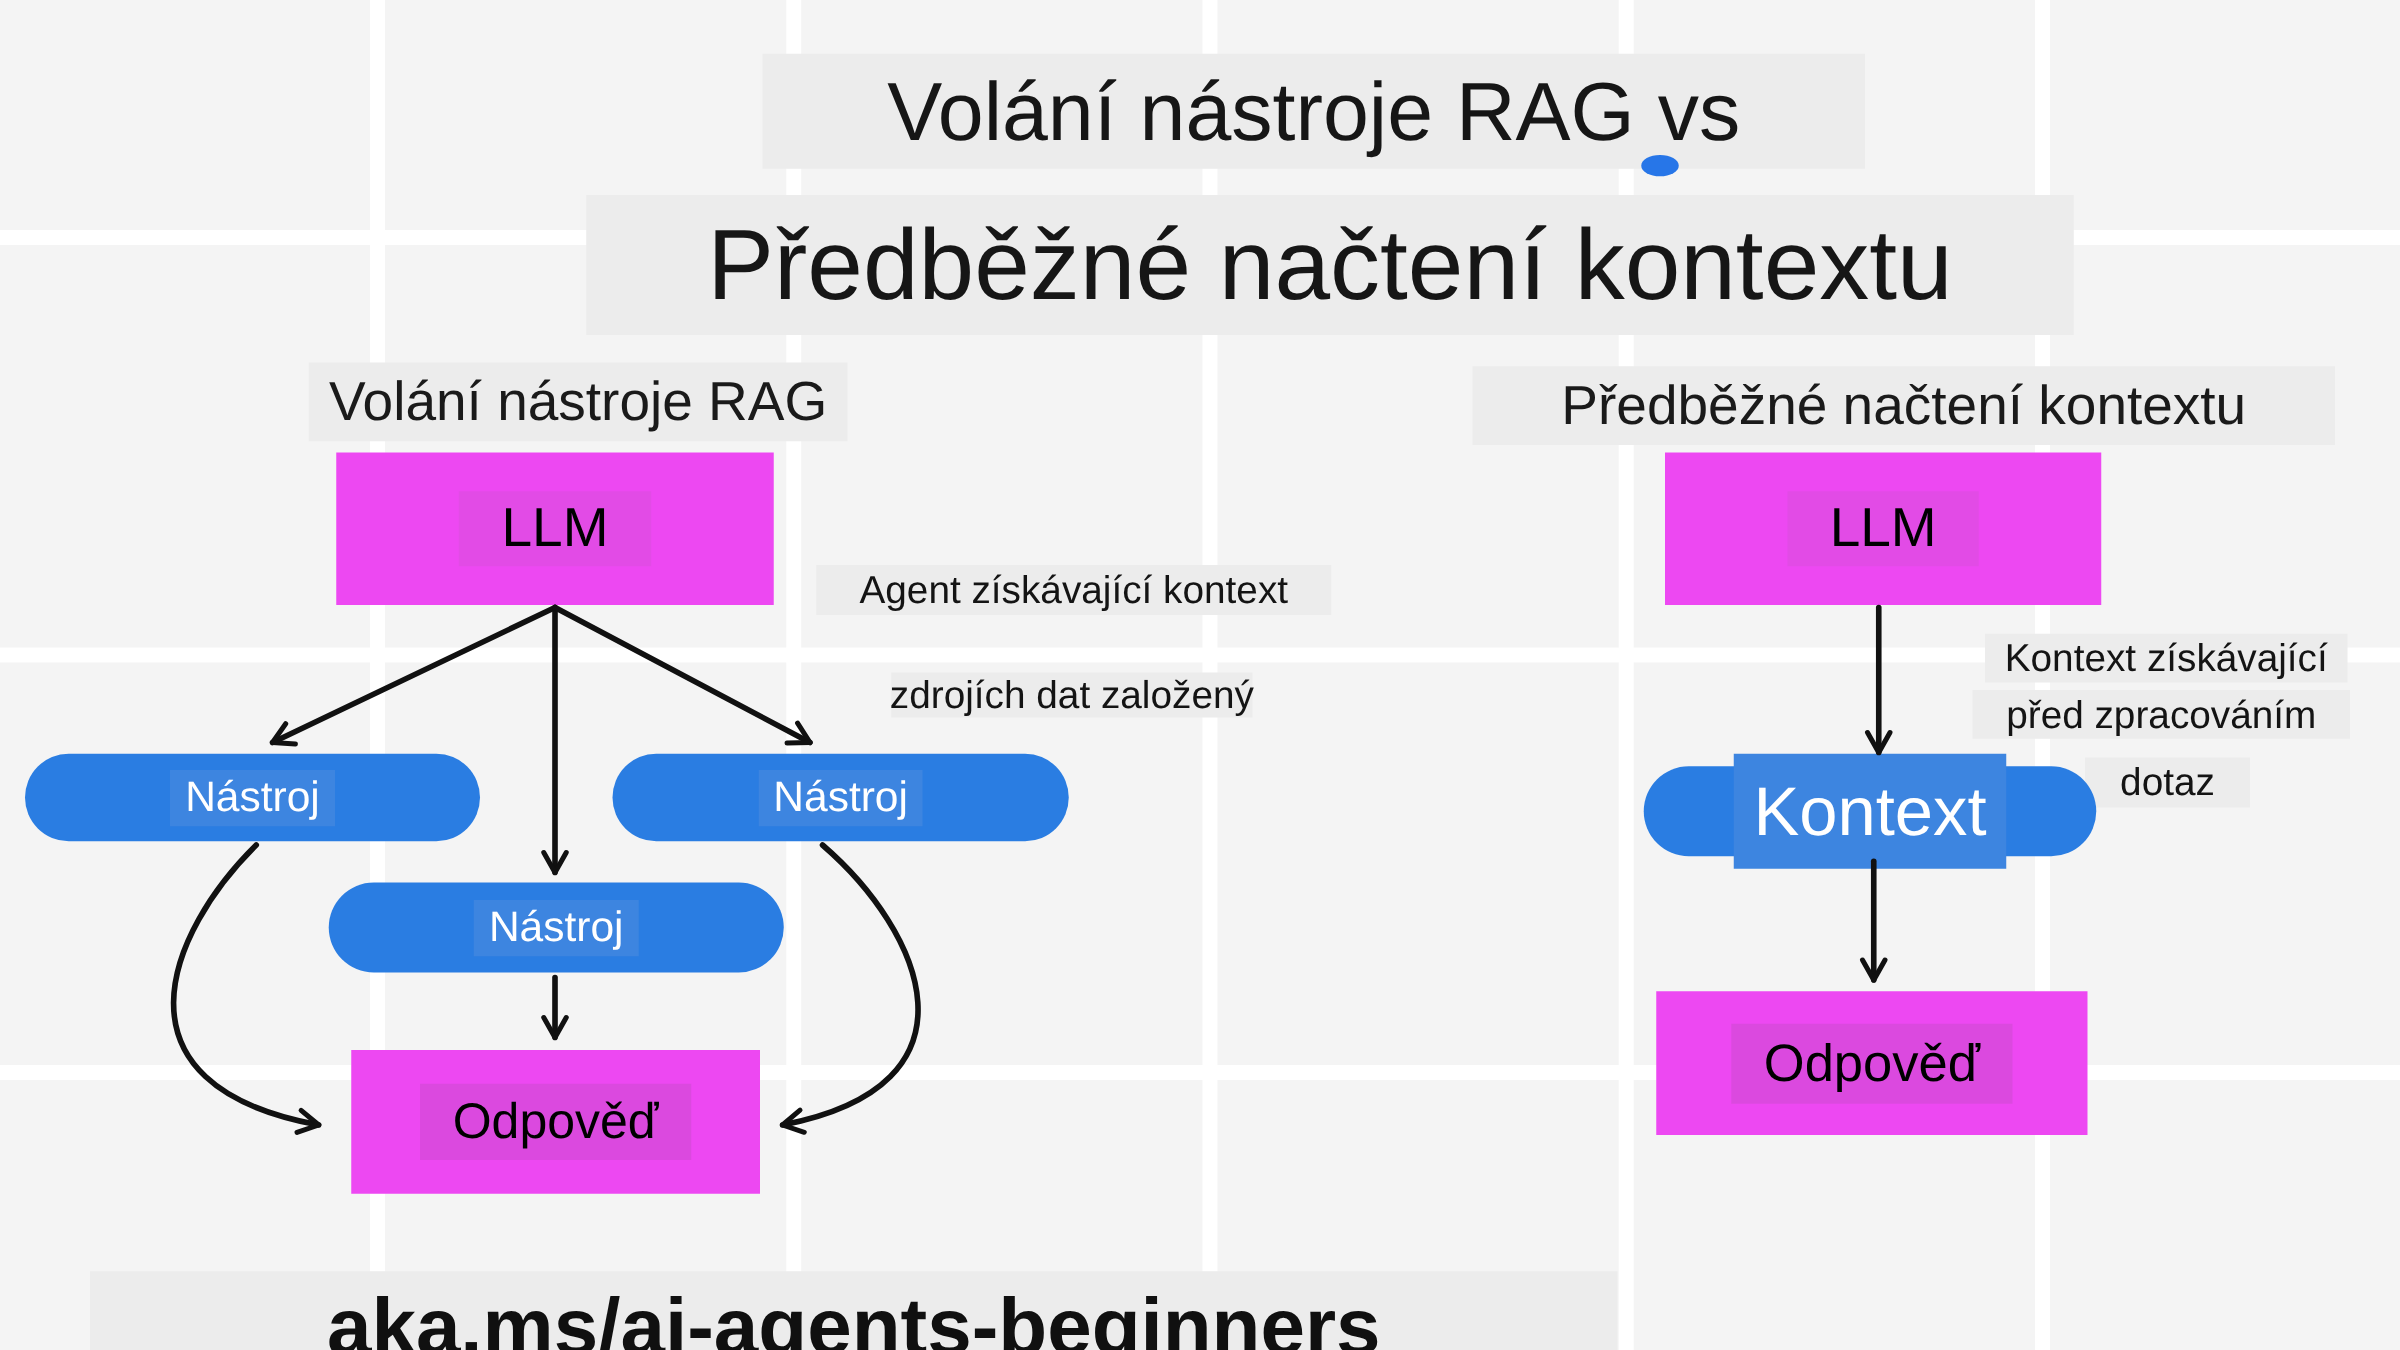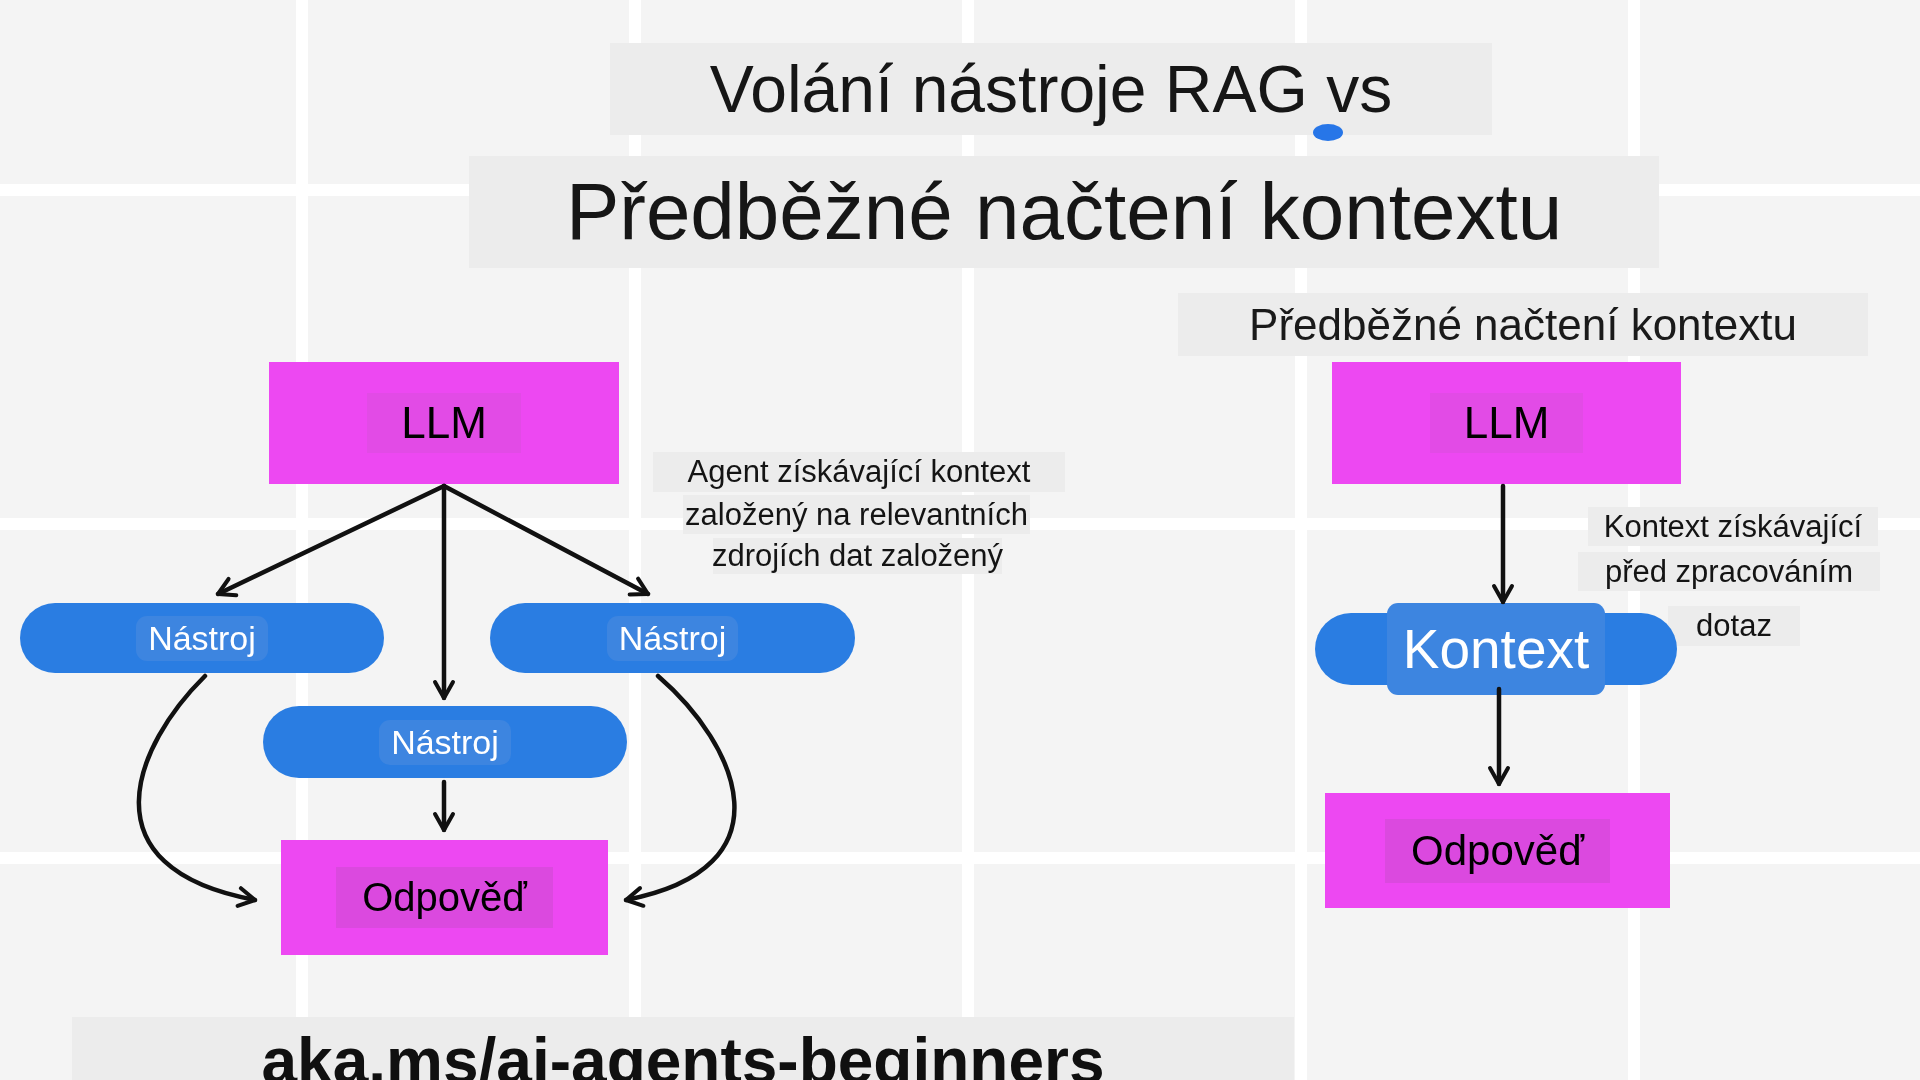--- a/index.html
+++ b/index.html
@@ -63,21 +63,21 @@
   .answer-left .label{font-size:40px;}
   .answer-right{left:1325px;top:793px;width:345px;height:115px;}
   .answer-right .label{font-size:42px;}
 
   .pill{
     position:absolute;background:var(--blue);border-radius:37px;
     display:flex;align-items:center;justify-content:center;
   }
   .pill .label{
     background:var(--blue-highlight);color:#fff;
-    padding:3px 12px;white-space:nowrap;font-size:34px;border-radius:11px;
+    padding:3px 12px;white-space:nowrap;font-size:34px;
   }
   .tool-a{left:20px;top:603px;width:364px;height:70px;}
   .tool-b{left:490px;top:603px;width:365px;height:70px;}
   .tool-c{left:263px;top:706px;width:364px;height:72px;}
   .kontext{left:1315px;top:613px;width:362px;height:72px;}
   .kontext .label{font-size:55px;padding:14px 16px;}
 
   .accent-dot{
     position:absolute;left:1313px;top:124px;width:30px;height:17px;
     border-radius:50%;background:var(--accent-dot);
@@ -86,28 +86,28 @@
 </style>
 </head>
 <body>
 
 <div class="canvas">
 
   <div class="hl title1">Volání nástroje RAG vs</div>
   <div class="accent-dot"></div>
   <div class="hl title2">Předběžné načtení kontextu</div>
 
+  <div class="hl col-header-left">Volání nástroje RAG</div>
   <div class="hl col-header-right">Předběžné načtení kontextu</div>
 
   <div class="box llm-left">
     <span class="label">LLM</span>
   </div>
 
   <div class="hl ann ann-l1">Agent získávající kontext</div>
-  <div class="hl ann ann-l2">založený na relevantních</div>
   <div class="hl ann ann-l3">zdrojích dat založený</div>
 
   <div class="pill tool-a">
     <span class="label">Nástroj</span>
   </div>
   <div class="pill tool-b">
     <span class="label">Nástroj</span>
   </div>
   <div class="pill tool-c">
     <span class="label">Nástroj</span>

